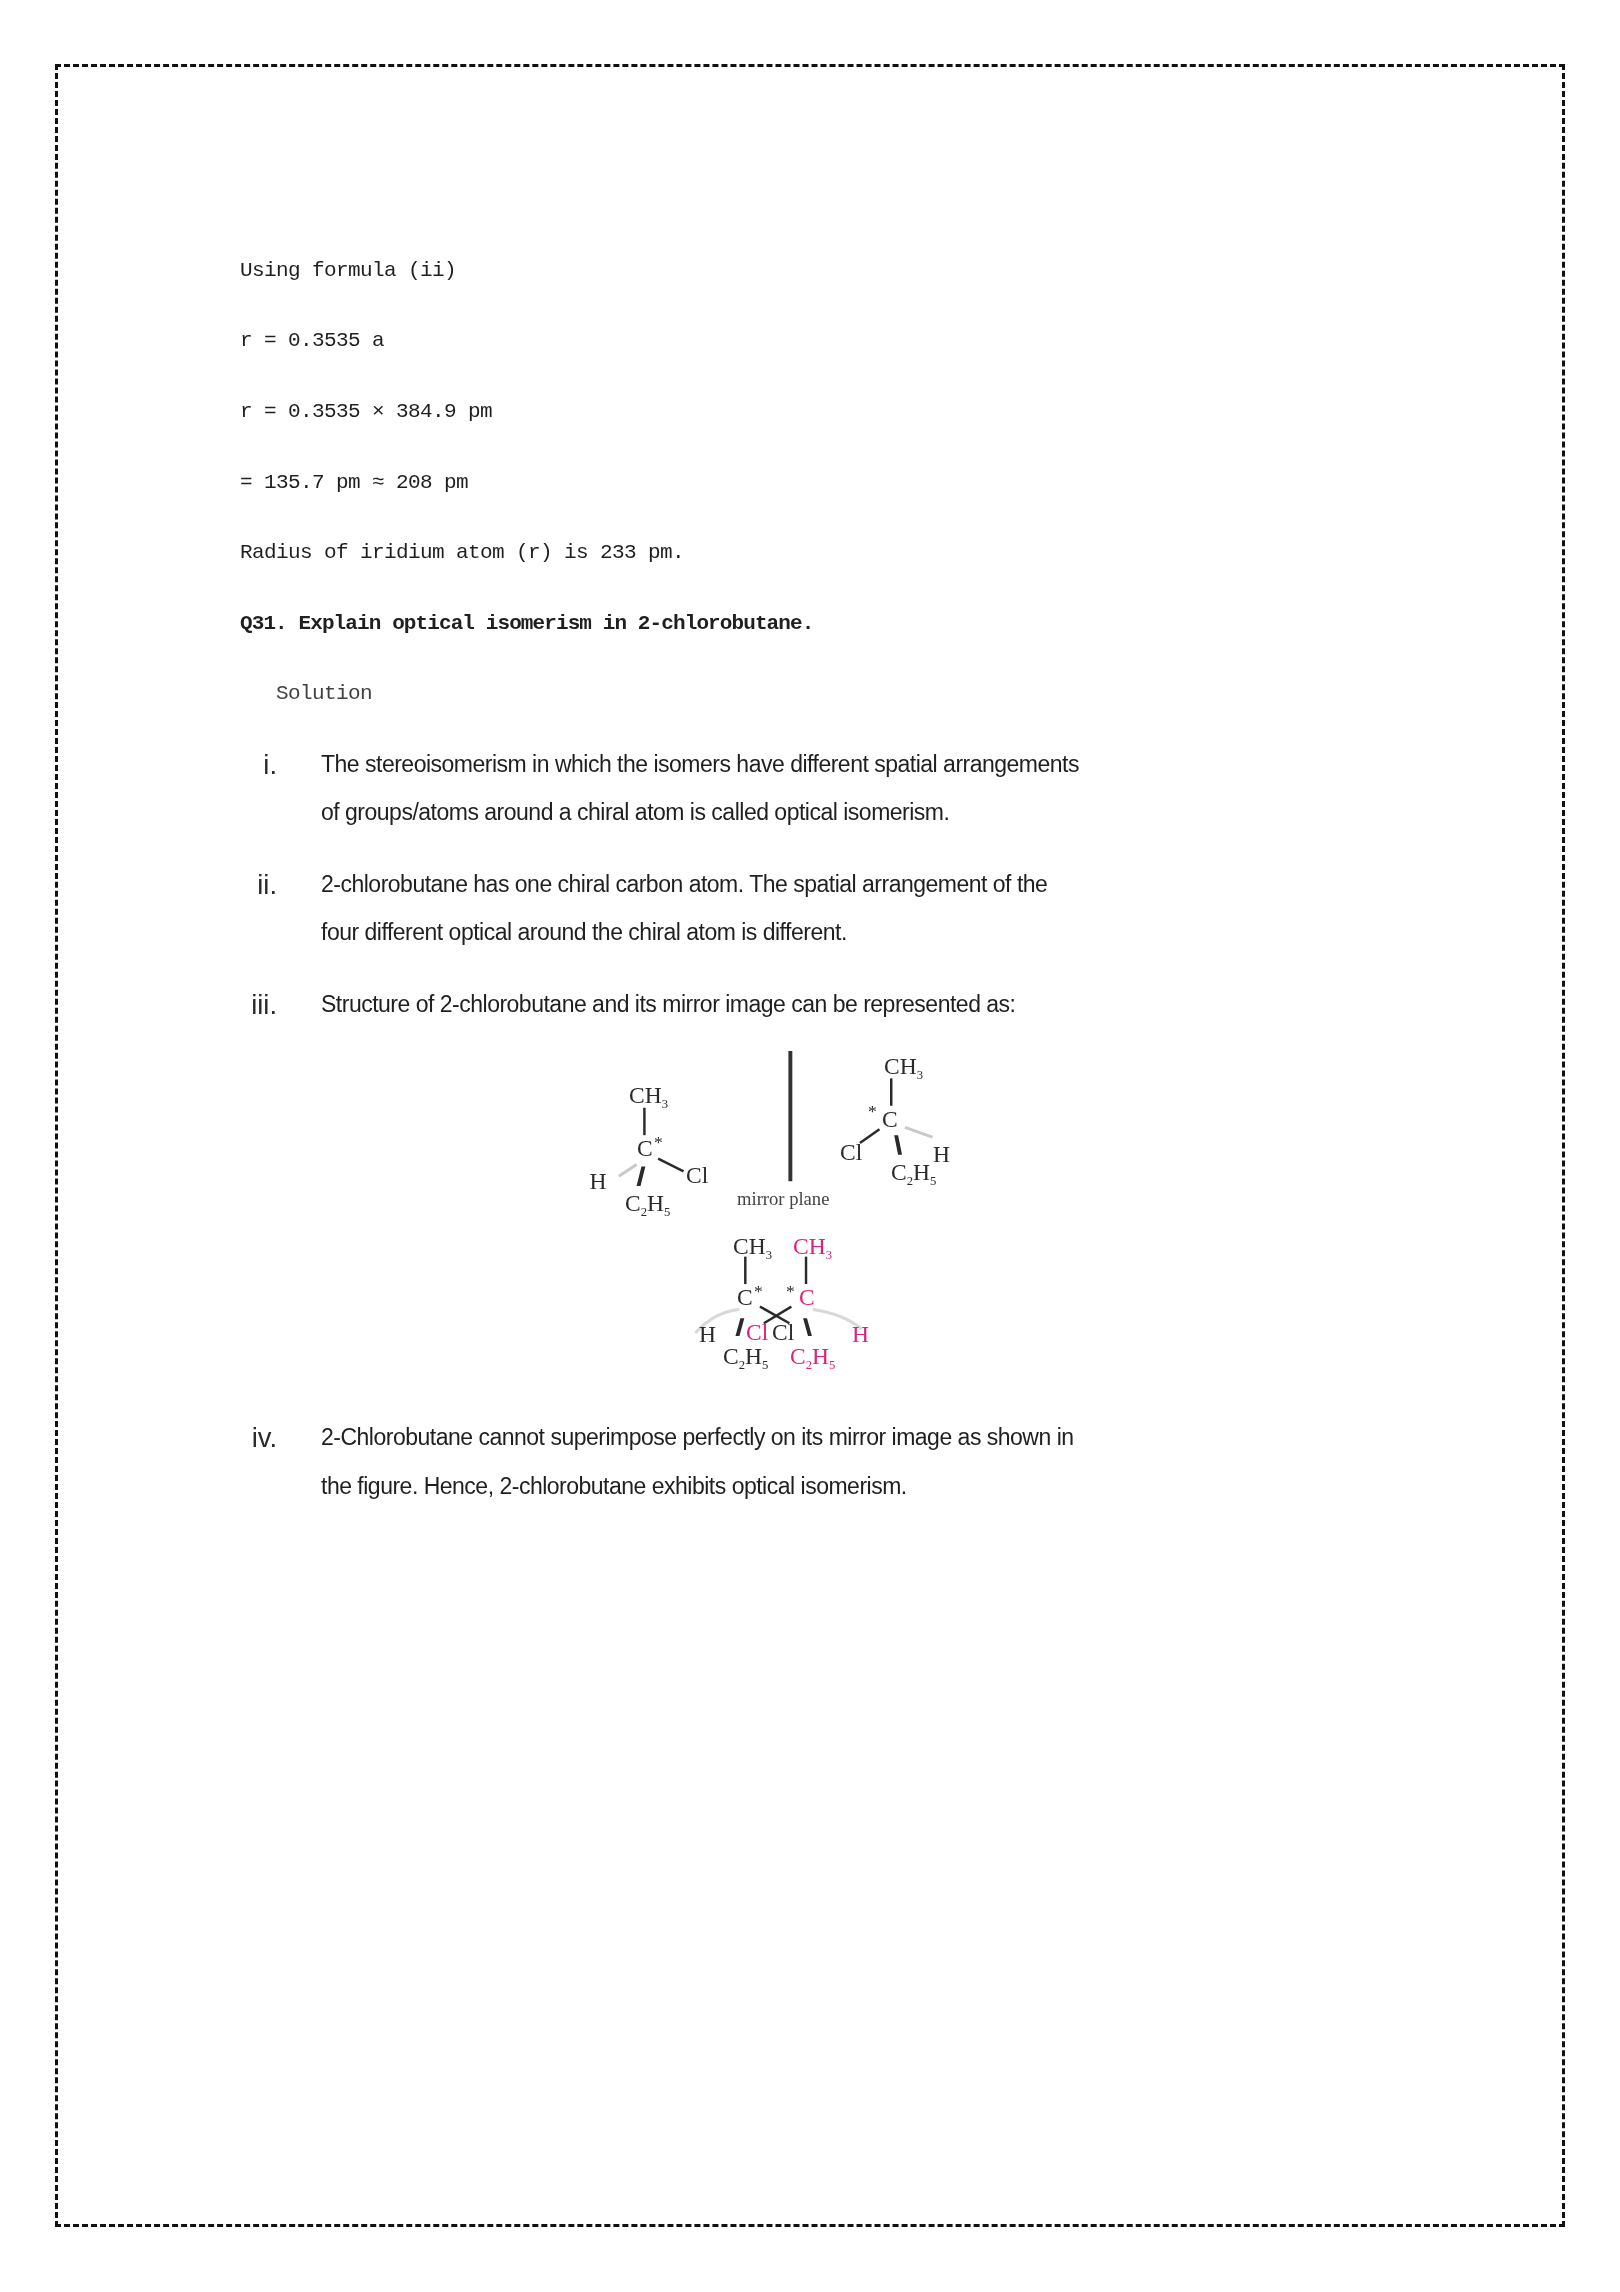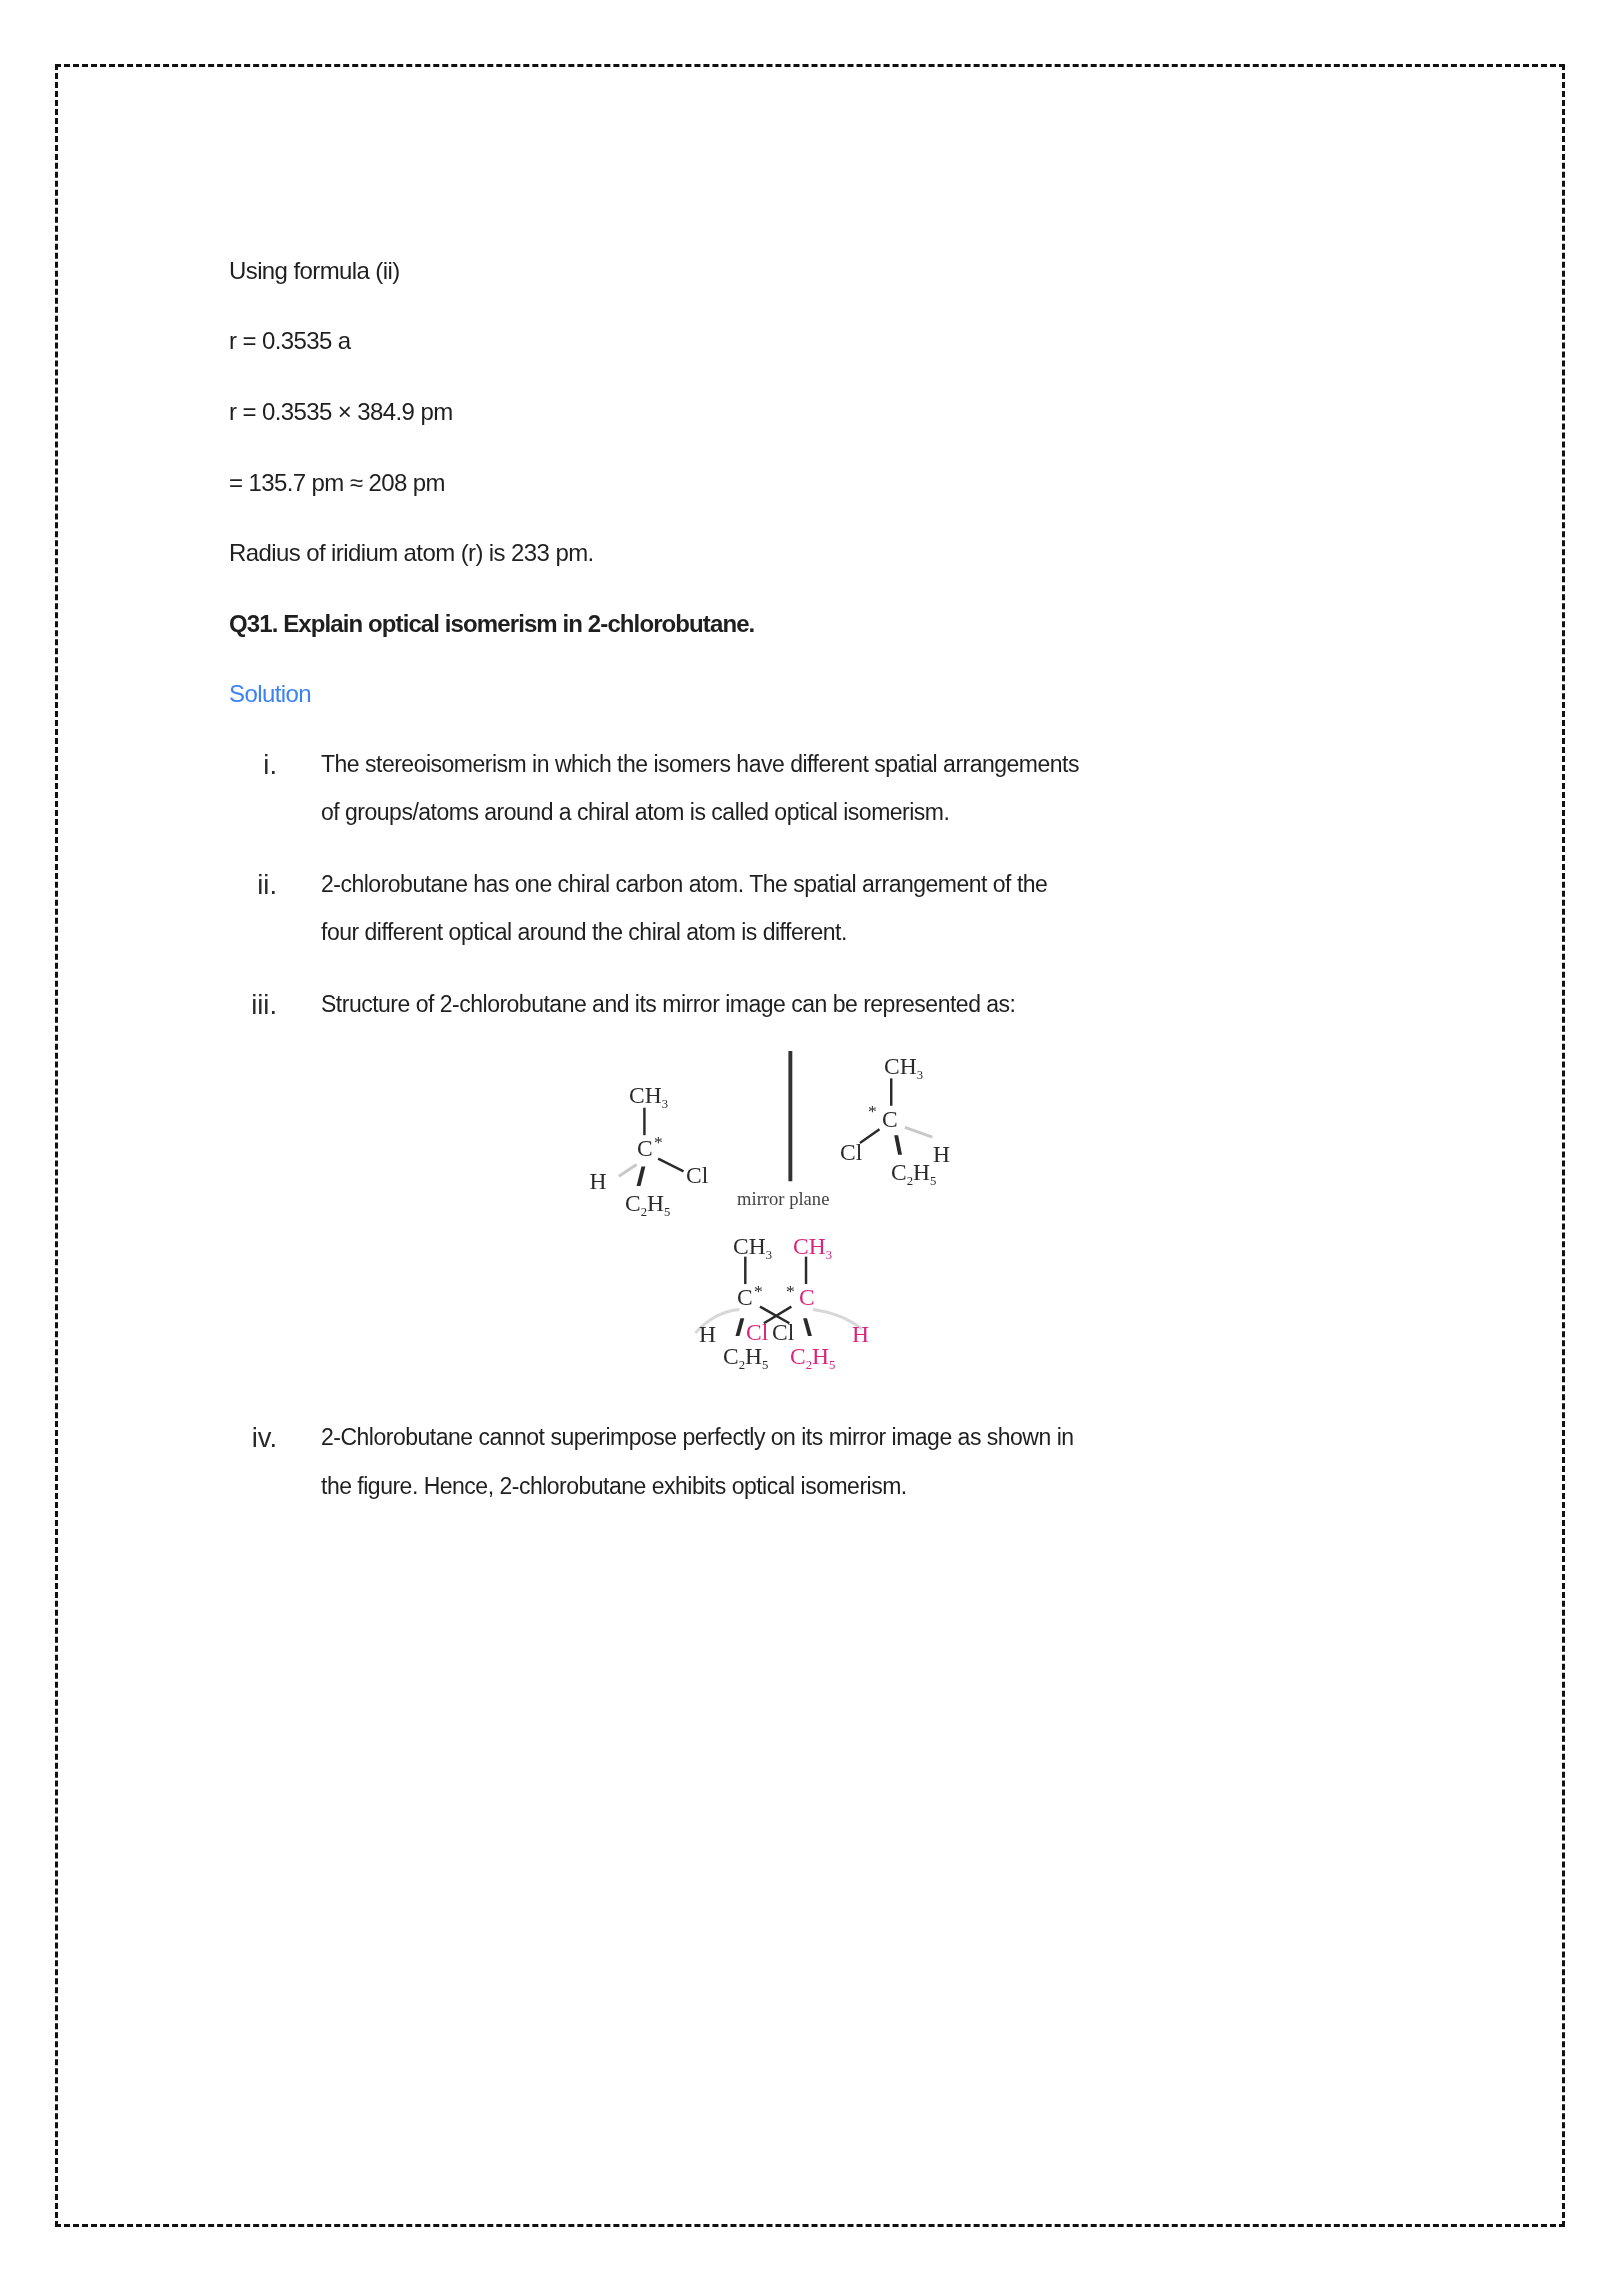--- a/index.html
+++ b/index.html
@@ -19,33 +19,35 @@
       position: absolute;
       left: 55px;
       top: 64px;
       width: 1510px;
       height: 2163px;
       box-sizing: border-box;
       border: 3.9px dashed #111111;
     }
     .line {
       position: absolute;
-      left: 229px;
-      font-size: 24px;
+      left: 240px;
+      font-size: 21px;
       line-height: 35px;
       white-space: nowrap;
       transform-origin: left center;
       letter-spacing: -0.6px;
+      font-family: Liberation Mono, monospace;
     }
     .q-title {
       font-weight: bold;
       letter-spacing: -0.9px;
     }
     .solution {
-      color: #3b82f6;
+      color: #404040;
+      margin-left: 36px;
     }
     .marker {
       position: absolute;
       width: 59px;
       left: 218px;
       text-align: right;
       font-size: 27.4px;
       line-height: 35px;
       color: #2a2a2a;
     }

